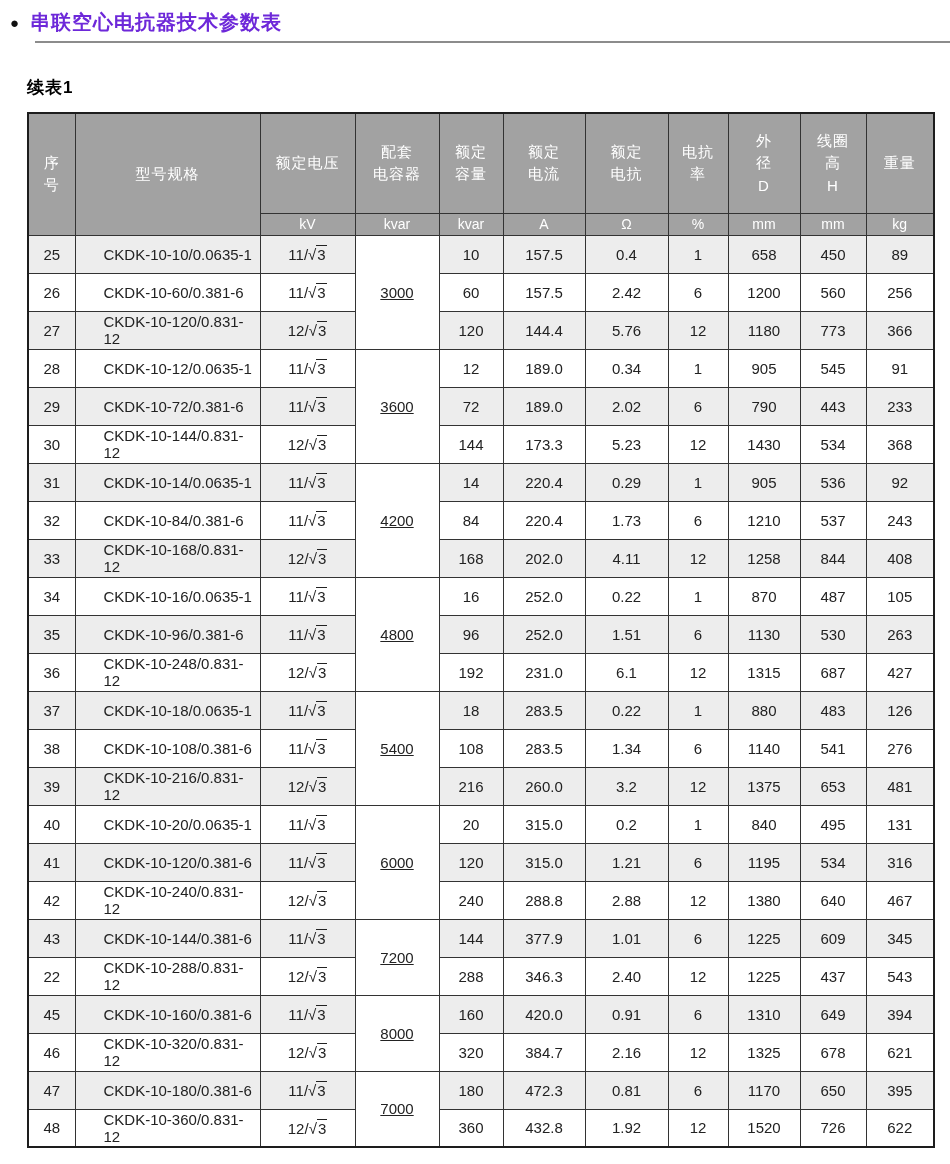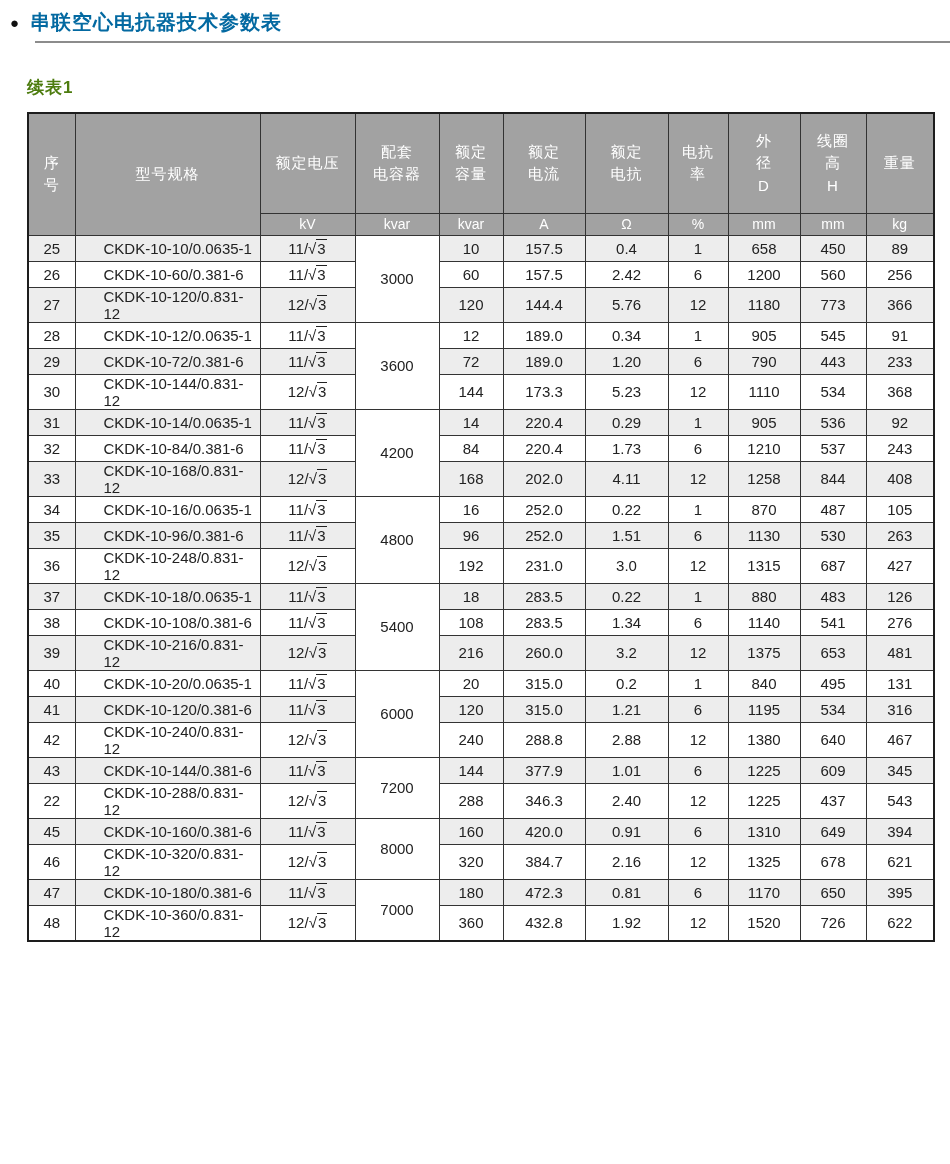--- a/index.html
+++ b/index.html
@@ -9,30 +9,30 @@
     background: #ffffff;
     font-family: "Liberation Sans", "DejaVu Sans", sans-serif;
     color: #222;
   }
   .title-row {
     display: flex; align-items: center; gap: 11px;
     padding: 9px 0 0 10px;
   }
   .bullet { font-size: 15px; color: #111; line-height: 1; }
   .page-title {
-    margin: 0; font-size: 20px; font-weight: bold; color: #0369a1;
+    margin: 0; font-size: 20px; font-weight: bold; color: #6d28d9;
     letter-spacing: 1px;
   }
   .title-rule {
     height: 2px; background: #8c8c8c;
     margin: 5px 0 0 35px;
   }
   .subtitle {
     margin: 33px 0 13px 27px;
-    font-size: 17px; font-weight: bold; color: #4d7c0f;
+    font-size: 17px; font-weight: bold; color: #000000;
     letter-spacing: 1px;
   }
   table.params {
     border-collapse: collapse;
     table-layout: fixed;
     margin-left: 27px;
     border: 2px solid #1d1d1d;
   }
   .params th, .params td {
     border: 1px solid #333333;
@@ -46,27 +46,27 @@
     color: #ffffff;
     font-weight: normal;
     font-size: 15px;
     white-space: pre-line;
     line-height: 1.5;
     letter-spacing: 1px;
   }
   .params thead tr.head-main { height: 100px; }
   .params thead tr.head-units { height: 20px; }
   .params thead tr.head-units th { font-size: 14px; letter-spacing: 0; }
-  .params tbody tr { height: 26px; background: #ffffff; }
+  .params tbody tr { height: 38px; background: #ffffff; }
   .params tbody tr.alt td { background: #ededed; }
   .params tbody td { font-size: 15px; color: #222; }
   .params tbody td.cell-model {
     text-align: left; padding-left: 28px;
   }
-  .params tbody td.cell-capacitor { background: #ffffff !important; }
+  .params tbody td.cell-capacitor { background: #ffffff !important; text-decoration: underline; }
   .rad-sign { display: inline-block; }
   .radicand {
     display: inline-block;
     border-top: 1.5px solid #222;
     padding: 0 1px;
     line-height: 1.15;
   }
 </style>
 </head>
 <body>
@@ -181,35 +181,35 @@
         <td class="cell-diameter">905</td>
         <td class="cell-coil-height">545</td>
         <td class="cell-weight">91</td>
       </tr>
       <tr class="alt">
         <td class="cell-seq">29</td>
         <td class="cell-model">CKDK-10-72/0.381-6</td>
         <td class="cell-voltage">11/<span class="rad-sign">√</span><span class="radicand">3</span></td>
         <td class="cell-capacity">72</td>
         <td class="cell-current">189.0</td>
-        <td class="cell-reactance">1.20</td>
+        <td class="cell-reactance">2.02</td>
         <td class="cell-rate">6</td>
         <td class="cell-diameter">790</td>
         <td class="cell-coil-height">443</td>
         <td class="cell-weight">233</td>
       </tr>
       <tr>
         <td class="cell-seq">30</td>
         <td class="cell-model">CKDK-10-144/0.831-12</td>
         <td class="cell-voltage">12/<span class="rad-sign">√</span><span class="radicand">3</span></td>
         <td class="cell-capacity">144</td>
         <td class="cell-current">173.3</td>
         <td class="cell-reactance">5.23</td>
         <td class="cell-rate">12</td>
-        <td class="cell-diameter">1110</td>
+        <td class="cell-diameter">1430</td>
         <td class="cell-coil-height">534</td>
         <td class="cell-weight">368</td>
       </tr>
       <tr class="alt">
         <td class="cell-seq">31</td>
         <td class="cell-model">CKDK-10-14/0.0635-1</td>
         <td class="cell-voltage">11/<span class="rad-sign">√</span><span class="radicand">3</span></td>
         <td class="cell-capacitor" rowspan="3">4200</td>
         <td class="cell-capacity">14</td>
         <td class="cell-current">220.4</td>
@@ -267,21 +267,21 @@
         <td class="cell-diameter">1130</td>
         <td class="cell-coil-height">530</td>
         <td class="cell-weight">263</td>
       </tr>
       <tr>
         <td class="cell-seq">36</td>
         <td class="cell-model">CKDK-10-248/0.831-12</td>
         <td class="cell-voltage">12/<span class="rad-sign">√</span><span class="radicand">3</span></td>
         <td class="cell-capacity">192</td>
         <td class="cell-current">231.0</td>
-        <td class="cell-reactance">3.0</td>
+        <td class="cell-reactance">6.1</td>
         <td class="cell-rate">12</td>
         <td class="cell-diameter">1315</td>
         <td class="cell-coil-height">687</td>
         <td class="cell-weight">427</td>
       </tr>
       <tr class="alt">
         <td class="cell-seq">37</td>
         <td class="cell-model">CKDK-10-18/0.0635-1</td>
         <td class="cell-voltage">11/<span class="rad-sign">√</span><span class="radicand">3</span></td>
         <td class="cell-capacitor" rowspan="3">5400</td>

